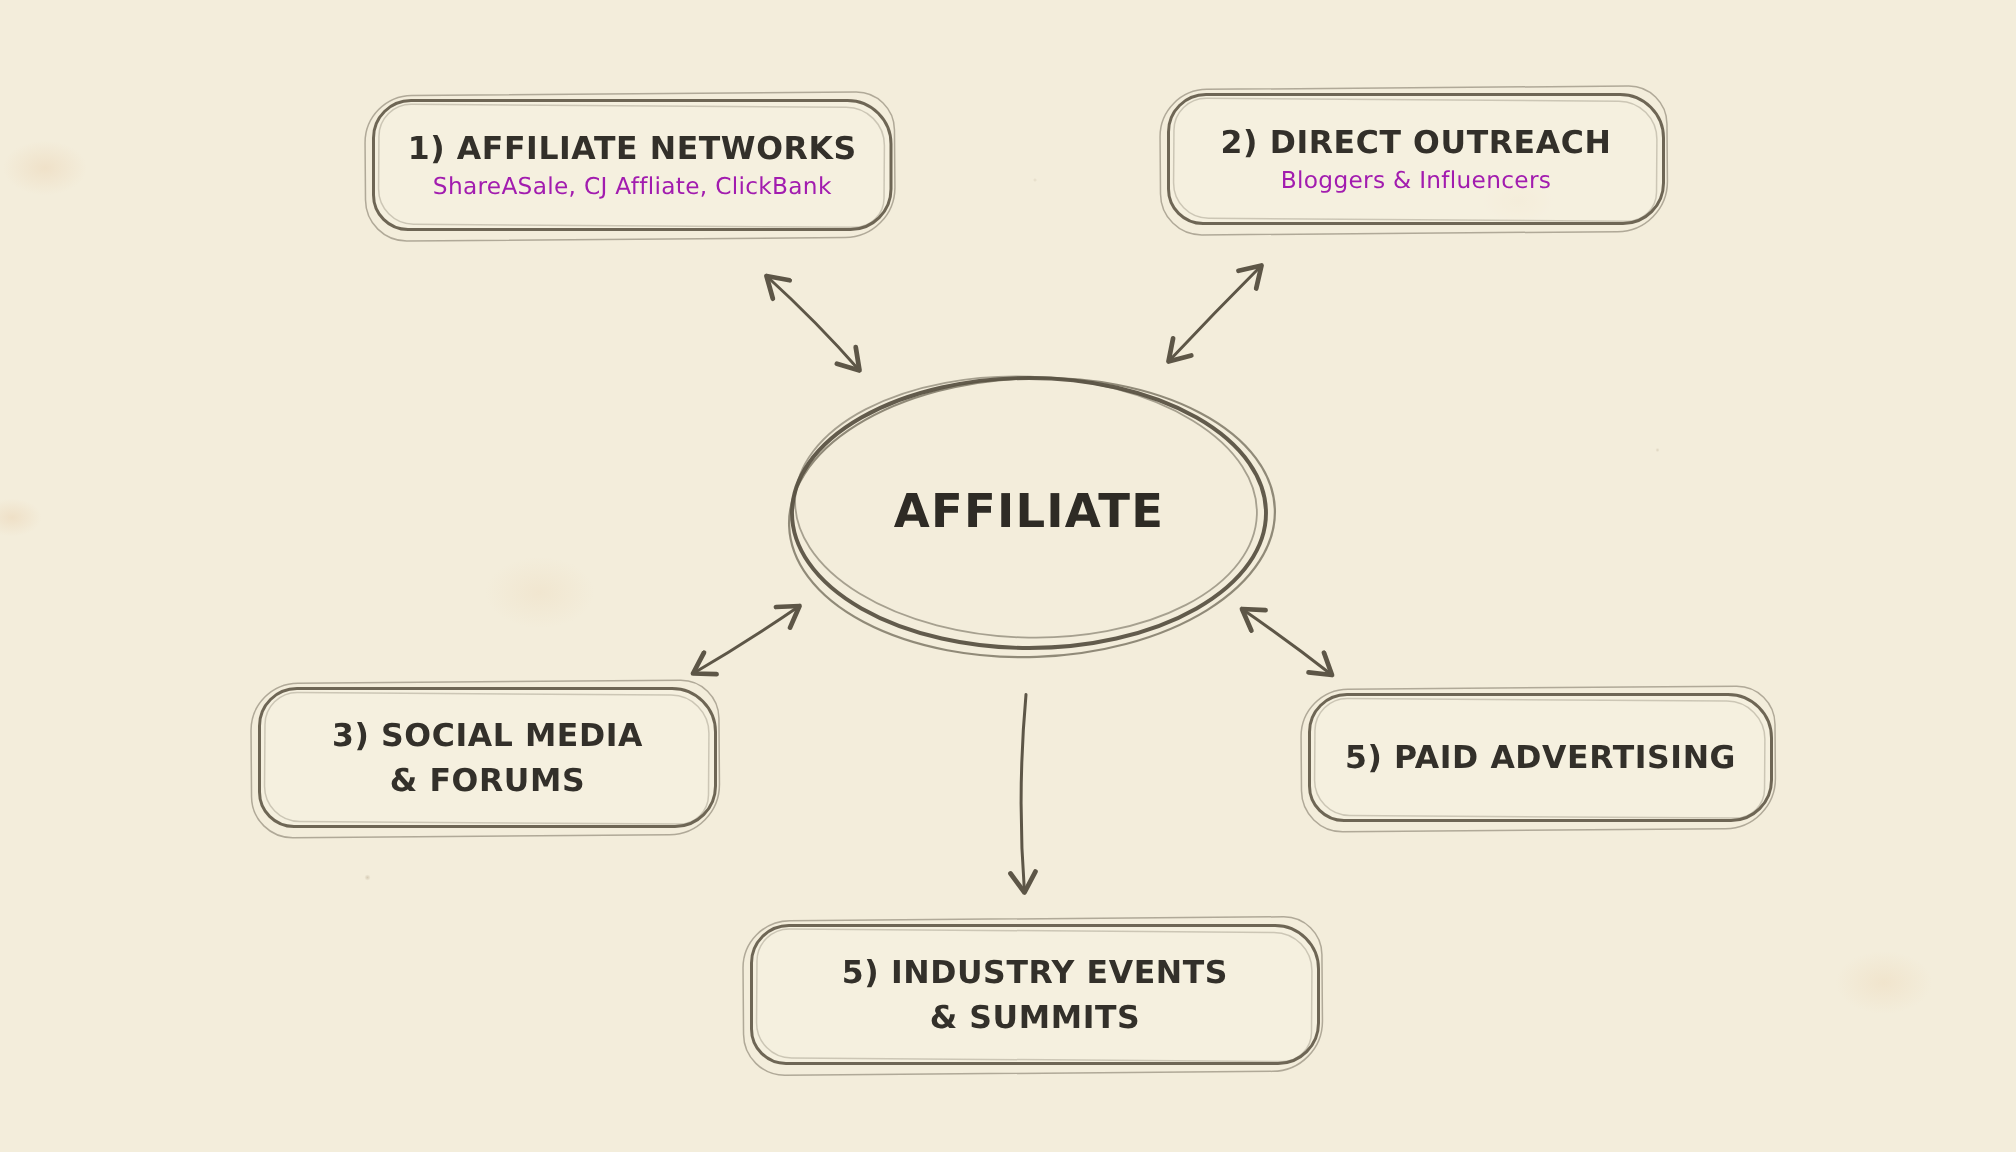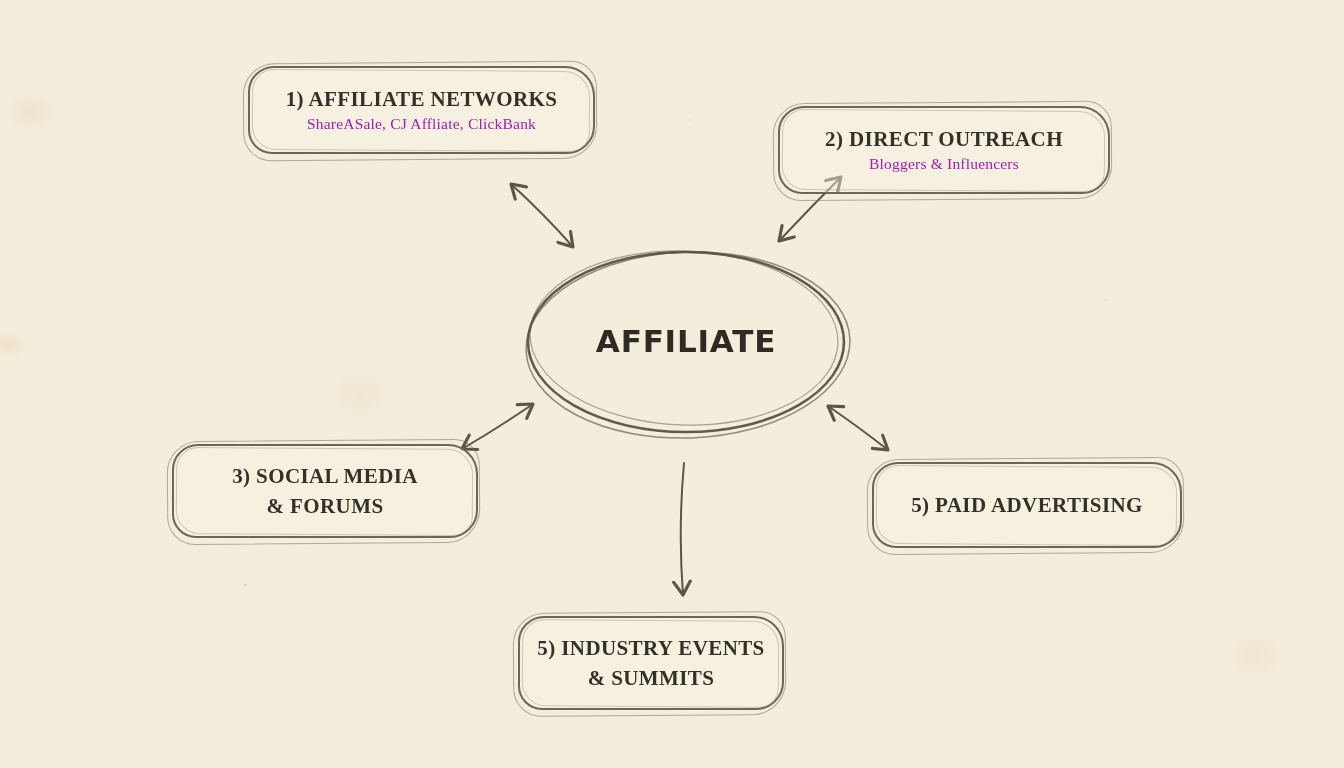--- a/index.html
+++ b/index.html
@@ -18,23 +18,22 @@
       #f3eddb;
   }
   .stage{position:absolute;inset:0;}
   .overlay{position:absolute;inset:0;pointer-events:none;}
 
   .node{
     position:absolute;box-sizing:border-box;
     border:2.2px solid #6e6655;
     border-radius:26px 30px 28px 24px;
     display:flex;flex-direction:column;align-items:center;justify-content:center;
-    gap:3px;padding:8px 12px;text-align:center;
+    gap:3px;padding:8px 12px;text-align:right;
     background:rgba(248,243,228,.45);
-    font-family:Liberation Serif, serif;
   }
   .node::before{
     content:"";position:absolute;inset:-6px -4px -8px -7px;
     border:1.4px solid rgba(110,102,85,.5);
     border-radius:32px 26px 34px 28px;
     transform:rotate(-.45deg);
     pointer-events:none;
   }
   .node::after{
     content:"";position:absolute;inset:2px 3px 1px 2px;
@@ -44,24 +43,24 @@
     pointer-events:none;
   }
   .node .title{
     font-size:21px;font-weight:bold;color:#33302a;letter-spacing:.4px;line-height:1.25;
   }
   .node .subtitle{
     font-size:15.5px;font-weight:normal;color:#a21caf;letter-spacing:.2px;line-height:1.2;
   }
 
   .node-1{left:248px;top:66px;width:347px;height:88px;}
-  .node-2{left:778px;top:62px;width:332px;height:88px;margin-top:44px;}
-  .node-3{left:172px;top:444px;width:306px;height:94px;}
+  .node-2{left:778px;top:62px;width:332px;height:88px;}
+  .node-3{left:172px;top:458px;width:306px;height:94px;}
   .node-4{left:872px;top:462px;width:310px;height:86px;}
-  .node-5{left:518px;top:616px;width:266px;height:94px;}
+  .node-5{left:500px;top:616px;width:380px;height:94px;}
 
   .center-label{
     position:absolute;left:528px;top:254px;width:316px;height:176px;
     display:flex;flex-direction:row;align-items:center;justify-content:center;
     text-align:left;line-height:1.2;
   }
   .center-label .big{
     font-size:31px;font-weight:bold;color:#2e2b25;letter-spacing:.8px;
   }
 </style>

